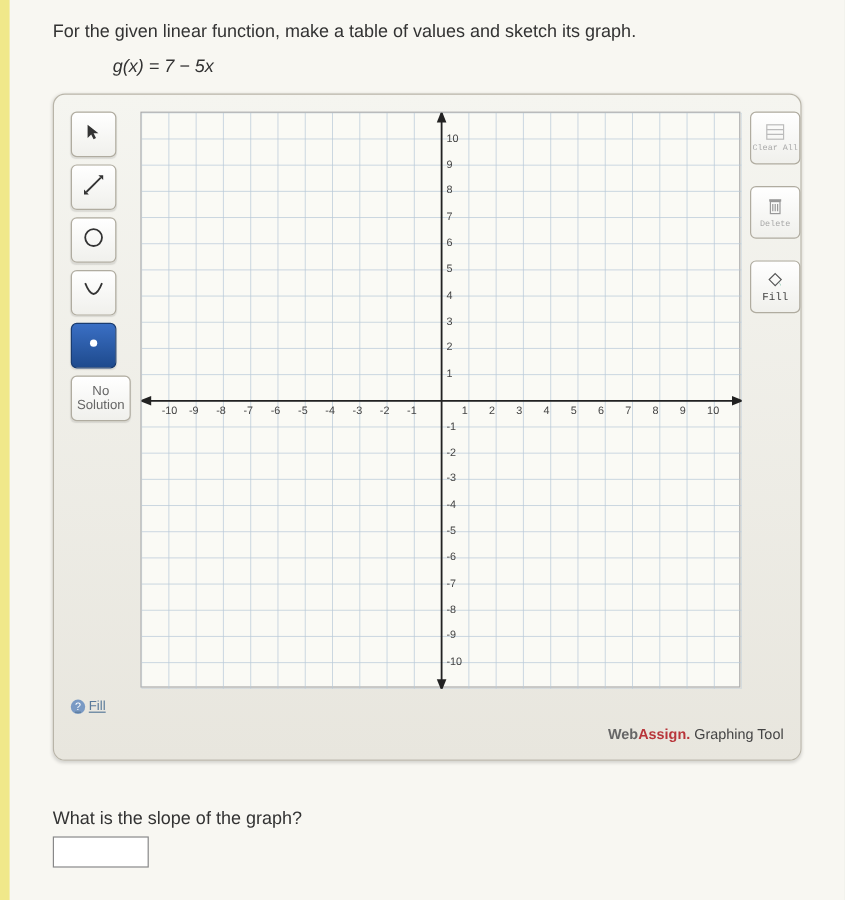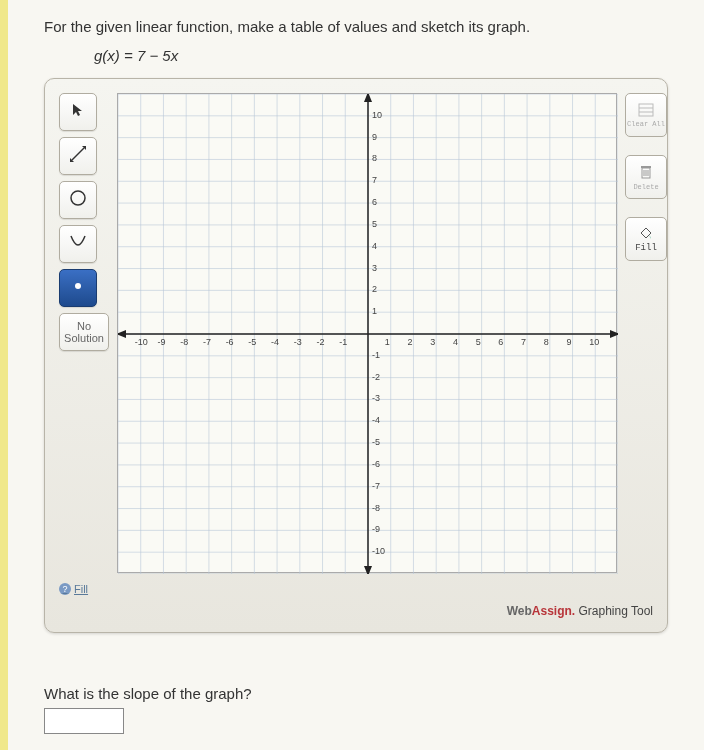--- a/index.html
+++ b/index.html
@@ -130,21 +130,21 @@
       text-align: right;
       font-size: 12px;
       color: #444;
       margin-top: 8px;
     }
     .branding .web { color: #666; font-weight: bold; }
     .branding .assign { color: #b8353a; font-weight: bold; }
     .slope-q {
       font-size: 15px;
       color: #333;
-      margin-top: 52px;
+      margin-top: 40px;
       margin-bottom: 6px;
     }
     .answer-input {
       width: 80px;
       height: 26px;
       border: 1px solid #888;
       background: white;
       padding: 2px 4px;
     }
     .tick-lbl {

